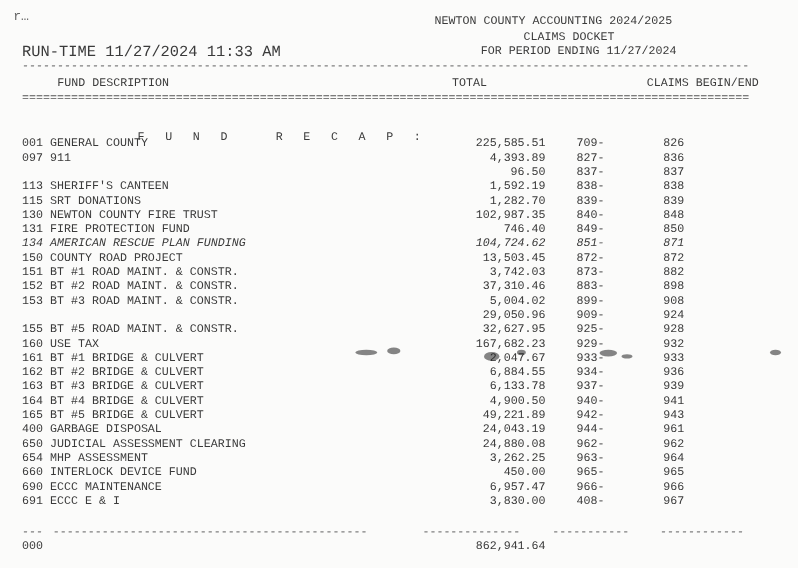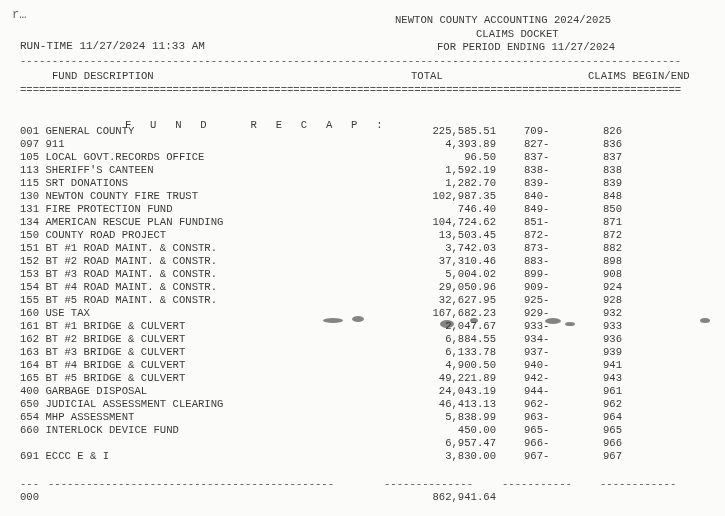--- a/index.html
+++ b/index.html
@@ -6,21 +6,21 @@
   body {
     width:725px; height:516px; overflow:hidden;
     background:#fbfbfa;
     font-family:"Liberation Mono", "DejaVu Sans Mono", monospace;
     font-size:10.6px; color:#3a3a3a;
     position:relative;
   }
   .abs { position:absolute; white-space:pre; }
   .mark { left:12px; top:8px; font-size:12px; color:#666; }
   .title-line { left:395px; }
-  .runtime { left:20px; top:40px; font-size:11px; }
+  .runtime { left:20px; top:40px; font-size:14px; }
   .rule { left:20px; width:705px; overflow:hidden; color:#555; letter-spacing:0px; }
   .colhdr { top:70px; }
   .recap { left:125px; top:119px; letter-spacing:6.2px; }
   .row { position:absolute; left:20px; height:13px; width:705px; }
   .row span { position:absolute; white-space:pre; }
   .c-fund { left:0; }
   .c-total { left:356px; width:120px; text-align:right; }
   .c-begin { left:504px; width:40px; text-align:left; }
   .c-end  { left:572px; width:30px; text-align:right; }
   .smudge { position:absolute; border-radius:50%; background:#222; opacity:.55; }
@@ -53,21 +53,20 @@
         <span class="c-begin">709-</span>
         <span class="c-end">826</span>
       </div>
     <div class="row" style="top:138px;">
         <span class="c-fund">097 911</span>
         <span class="c-total">4,393.89</span>
         <span class="c-begin">827-</span>
         <span class="c-end">836</span>
       </div>
     <div class="row" style="top:151px;">
-        <span class="c-fund">105 LOCAL GOVT.RECORDS OFFICE</span>
         <span class="c-total">96.50</span>
         <span class="c-begin">837-</span>
         <span class="c-end">837</span>
       </div>
     <div class="row" style="top:164px;">
         <span class="c-fund">113 SHERIFF'S CANTEEN</span>
         <span class="c-total">1,592.19</span>
         <span class="c-begin">838-</span>
         <span class="c-end">838</span>
       </div>
@@ -82,21 +81,21 @@
         <span class="c-total">102,987.35</span>
         <span class="c-begin">840-</span>
         <span class="c-end">848</span>
       </div>
     <div class="row" style="top:203px;">
         <span class="c-fund">131 FIRE PROTECTION FUND</span>
         <span class="c-total">746.40</span>
         <span class="c-begin">849-</span>
         <span class="c-end">850</span>
       </div>
-    <div class="row" style="top:216px;">
+    <div class="row" style="top:216px;font-style:italic;">
         <span class="c-fund">134 AMERICAN RESCUE PLAN FUNDING</span>
         <span class="c-total">104,724.62</span>
         <span class="c-begin">851-</span>
         <span class="c-end">871</span>
       </div>
     <div class="row" style="top:229px;">
         <span class="c-fund">150 COUNTY ROAD PROJECT</span>
         <span class="c-total">13,503.45</span>
         <span class="c-begin">872-</span>
         <span class="c-end">872</span>
@@ -113,21 +112,20 @@
         <span class="c-begin">883-</span>
         <span class="c-end">898</span>
       </div>
     <div class="row" style="top:268px;">
         <span class="c-fund">153 BT #3 ROAD MAINT. &amp; CONSTR.</span>
         <span class="c-total">5,004.02</span>
         <span class="c-begin">899-</span>
         <span class="c-end">908</span>
       </div>
     <div class="row" style="top:281px;">
-        <span class="c-fund">154 BT #4 ROAD MAINT. &amp; CONSTR.</span>
         <span class="c-total">29,050.96</span>
         <span class="c-begin">909-</span>
         <span class="c-end">924</span>
       </div>
     <div class="row" style="top:294px;">
         <span class="c-fund">155 BT #5 ROAD MAINT. &amp; CONSTR.</span>
         <span class="c-total">32,627.95</span>
         <span class="c-begin">925-</span>
         <span class="c-end">928</span>
       </div>
@@ -168,45 +166,46 @@
         <span class="c-end">943</span>
       </div>
     <div class="row" style="top:385px;">
         <span class="c-fund">400 GARBAGE DISPOSAL</span>
         <span class="c-total">24,043.19</span>
         <span class="c-begin">944-</span>
         <span class="c-end">961</span>
       </div>
     <div class="row" style="top:398px;">
         <span class="c-fund">650 JUDICIAL ASSESSMENT CLEARING</span>
-        <span class="c-total">46,413.13</span>
+        <span class="c-total">24,880.08</span>
         <span class="c-begin">962-</span>
         <span class="c-end">962</span>
       </div>
     <div class="row" style="top:411px;">
         <span class="c-fund">654 MHP ASSESSMENT</span>
-        <span class="c-total">5,838.99</span>
+        <span class="c-total">3,262.25</span>
         <span class="c-begin">963-</span>
         <span class="c-end">964</span>
       </div>
     <div class="row" style="top:424px;">
         <span class="c-fund">660 INTERLOCK DEVICE FUND</span>
         <span class="c-total">450.00</span>
         <span class="c-begin">965-</span>
         <span class="c-end">965</span>
       </div>
     <div class="row" style="top:437px;">
+        <span class="c-fund">690 ECCC MAINTENANCE</span>
         <span class="c-total">6,957.47</span>
         <span class="c-begin">966-</span>
         <span class="c-end">966</span>
       </div>
     <div class="row" style="top:450px;">
         <span class="c-fund">691 ECCC E &amp; I</span>
         <span class="c-total">3,830.00</span>
-        <span class="c-begin">967-</span>
+        <span class="c-begin">408-</span>
         <span class="c-end">967</span>
       </div>
   </div>
 
   <div>
     <div class="smudge" style="left:323px; top:318px; width:20px; height:5px;"></div>
     <div class="smudge" style="left:352px; top:316px; width:12px; height:6px;"></div>
     <div class="smudge" style="left:440px; top:320px; width:14px; height:8px;"></div>
     <div class="smudge" style="left:470px; top:318px; width:8px; height:5px;"></div>
     <div class="smudge" style="left:545px; top:318px; width:16px; height:6px;"></div>

